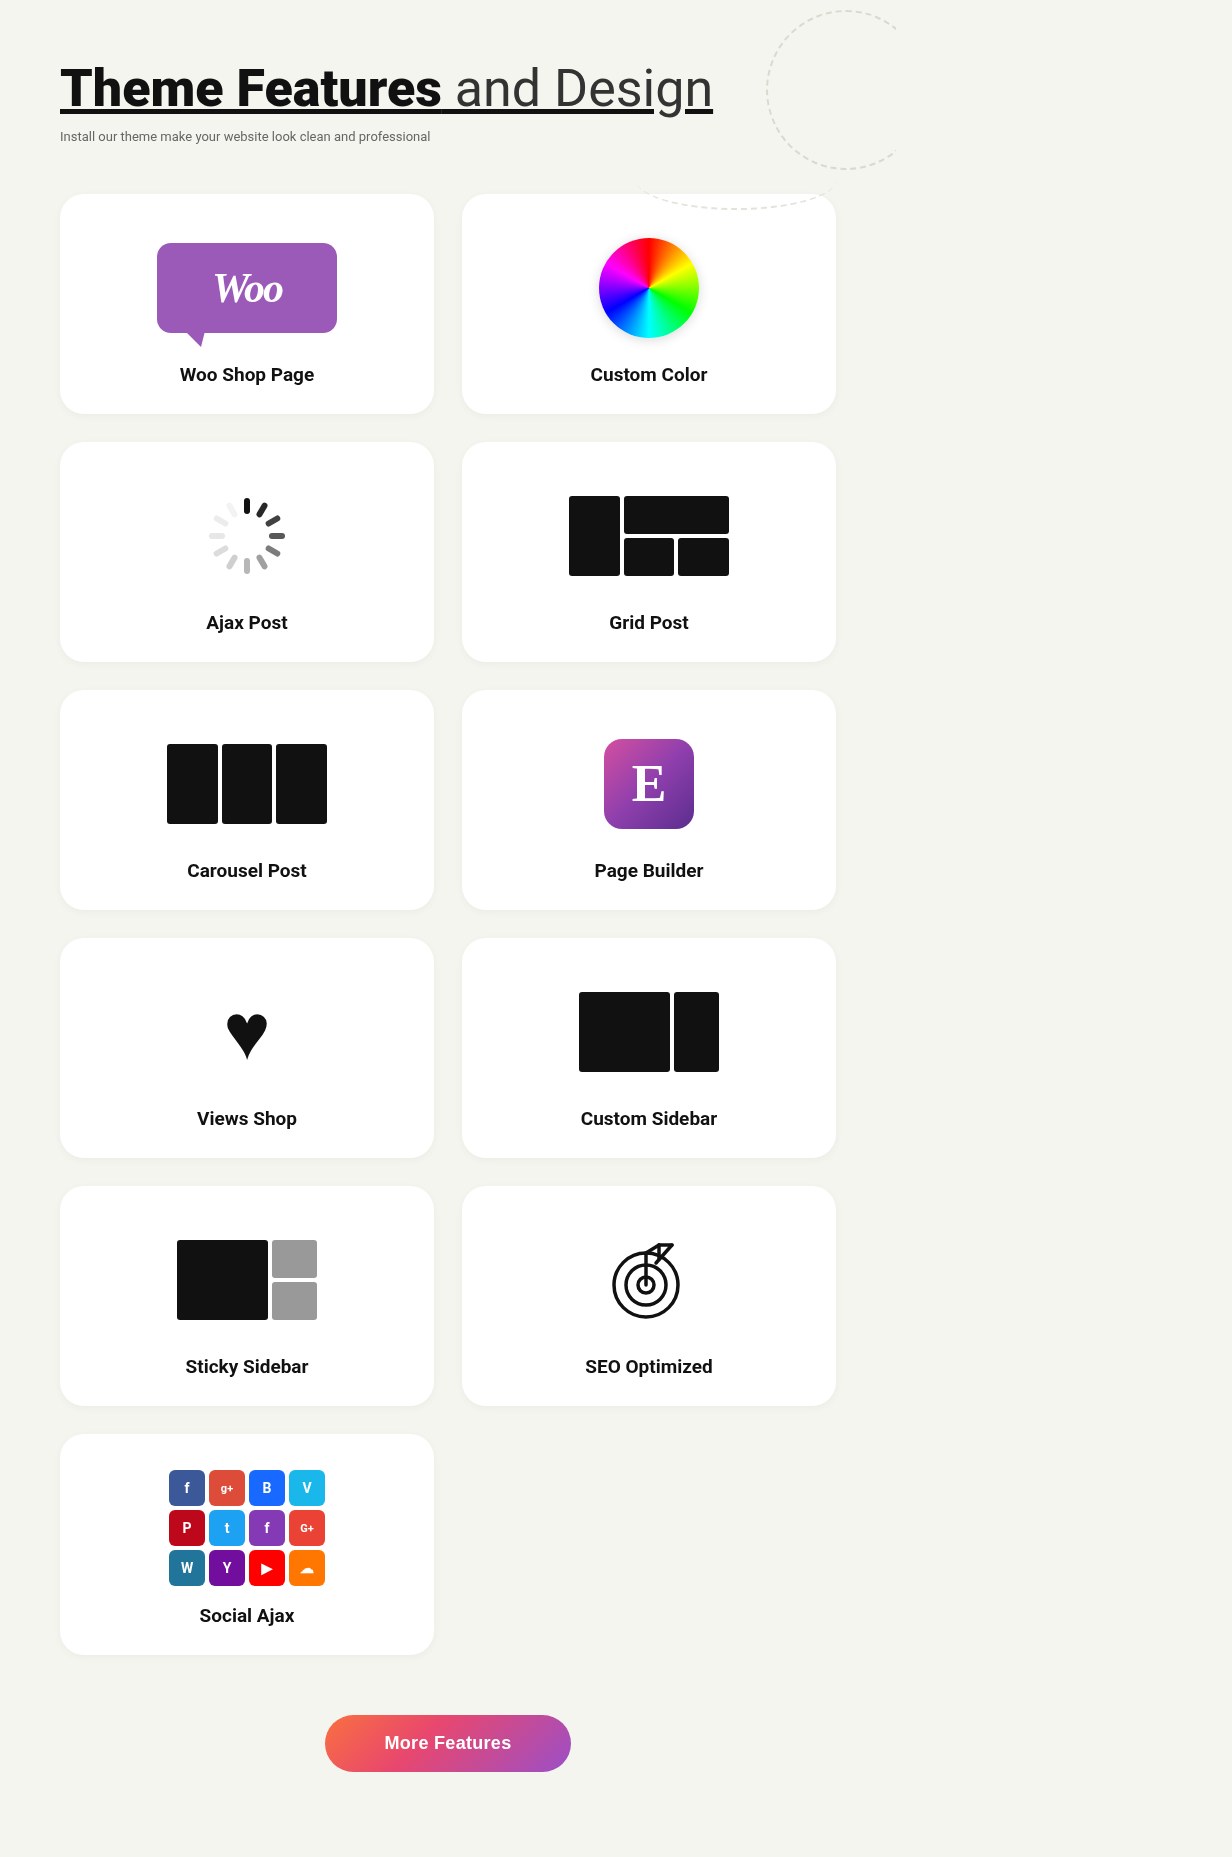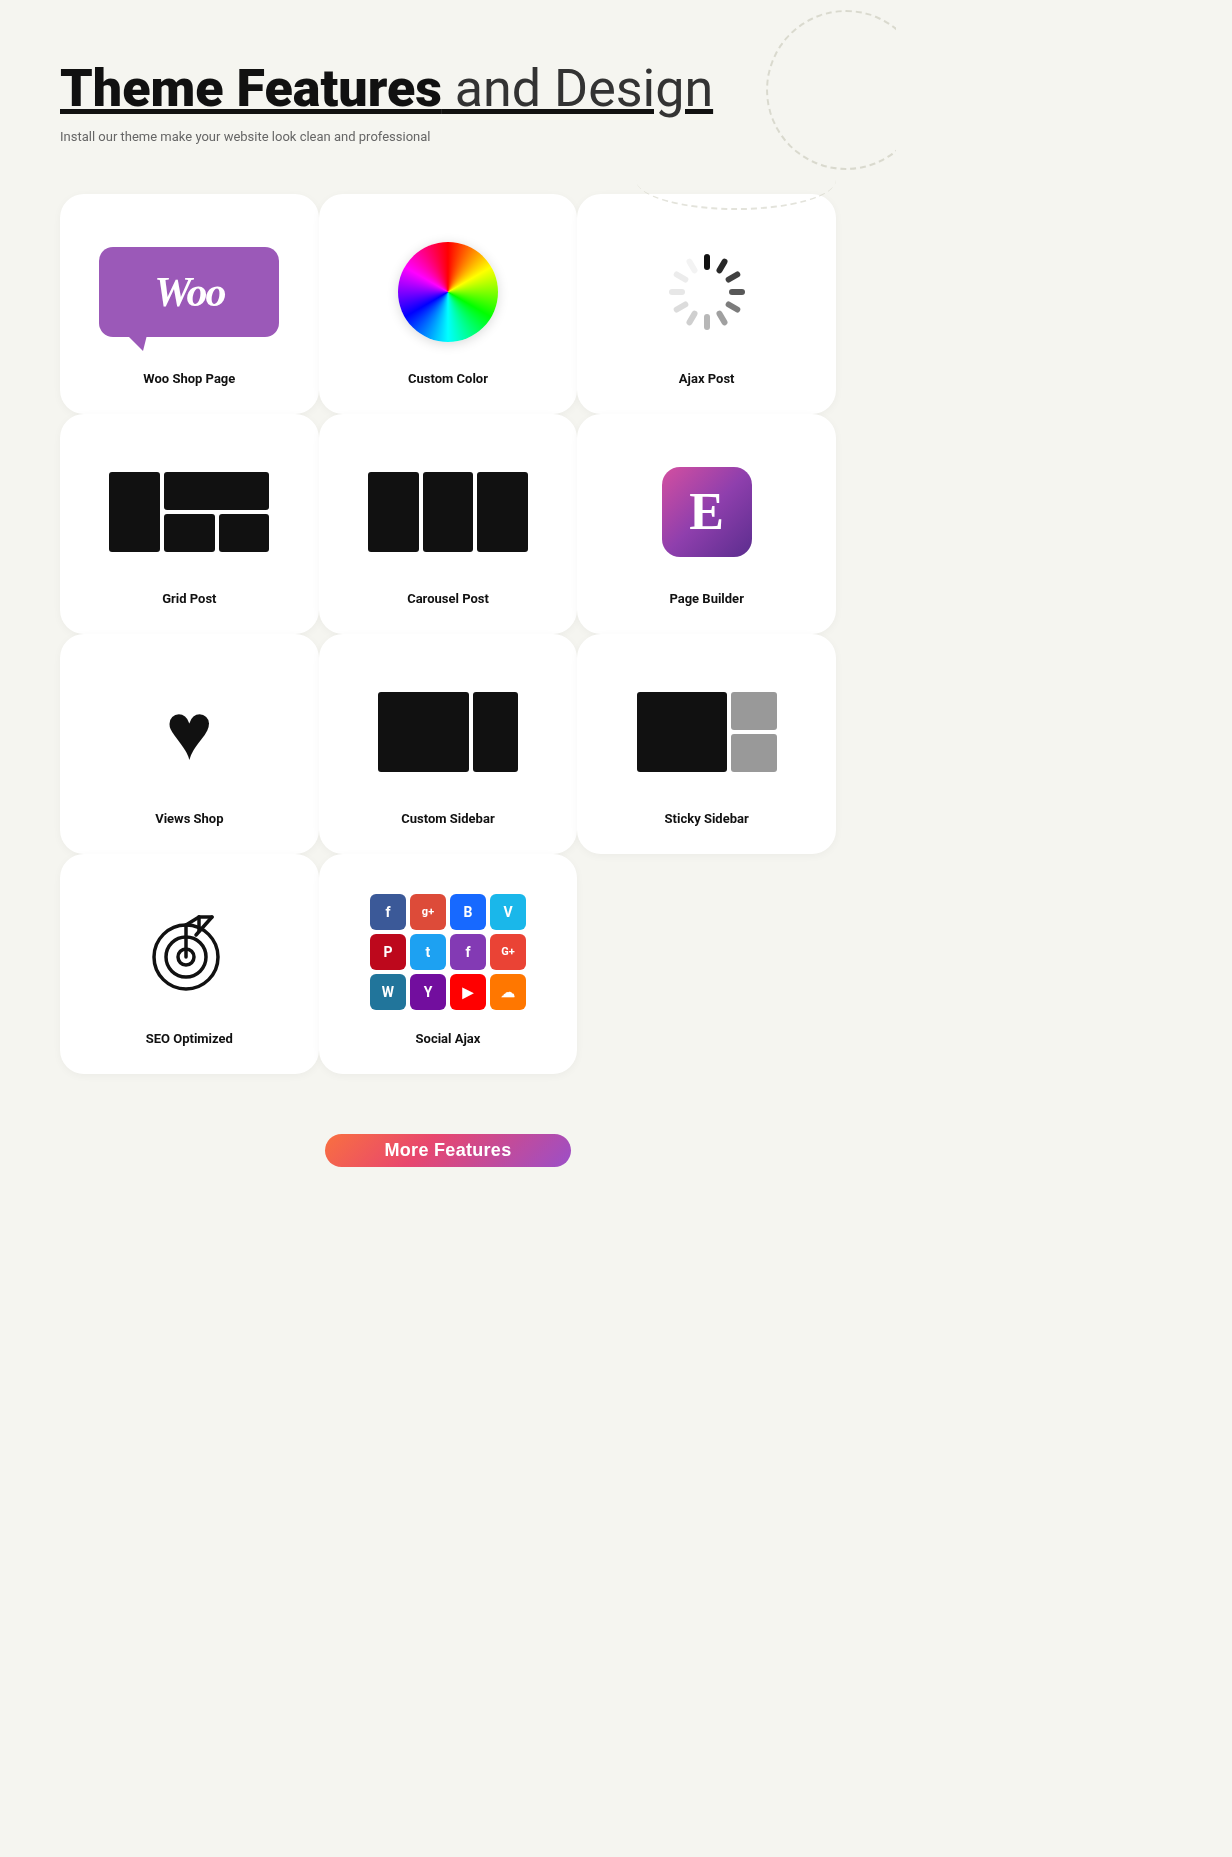--- a/index.html
+++ b/index.html
@@ -50,21 +50,22 @@
       font-weight: 400;
       color: #333;
     }
     .header p {
       font-size: 13px;
       color: #666;
     }
 
     .grid {
       display: grid;
-      grid-template-columns: repeat(3, 1fr);
+      grid-template-columns: repeat(2, 1fr);
+      gap: 28px;
       margin-bottom: 60px;
     }
 
     .feature-card {
       background: #fff;
       border-radius: 24px;
       padding: 36px 28px 28px;
       display: flex;
       flex-direction: column;
       align-items: center;
@@ -75,21 +76,21 @@
     .icon-area {
       flex: 1;
       display: flex;
       align-items: center;
       justify-content: center;
       margin-bottom: 18px;
       width: 100%;
     }
 
     .card-label {
-      font-size: 13px;
+      font-size: 19px;
       font-weight: 700;
       color: #111;
       text-align: center;
       margin-top: auto;
     }
     .woo-speech-bubble {
       width: 180px;
       height: 90px;
       background: #9b59b8;
       border-radius: 14px;
@@ -252,21 +253,21 @@
     .more-btn-wrap {
       display: flex;
       justify-content: center;
       margin-top: 20px;
     }
     .more-btn {
       background: linear-gradient(135deg, #f97040 0%, #e8476e 40%, #9b4fc8 100%);
       color: #fff;
       border: none;
       border-radius: 50px;
-      padding: 6px 60px;
+      padding: 18px 60px;
       font-size: 18px;
       font-weight: 700;
       cursor: pointer;
       letter-spacing: 0.3px;
     }
   </style>
 </head>
 <body>
 
 <div class="deco-circle"></div>

